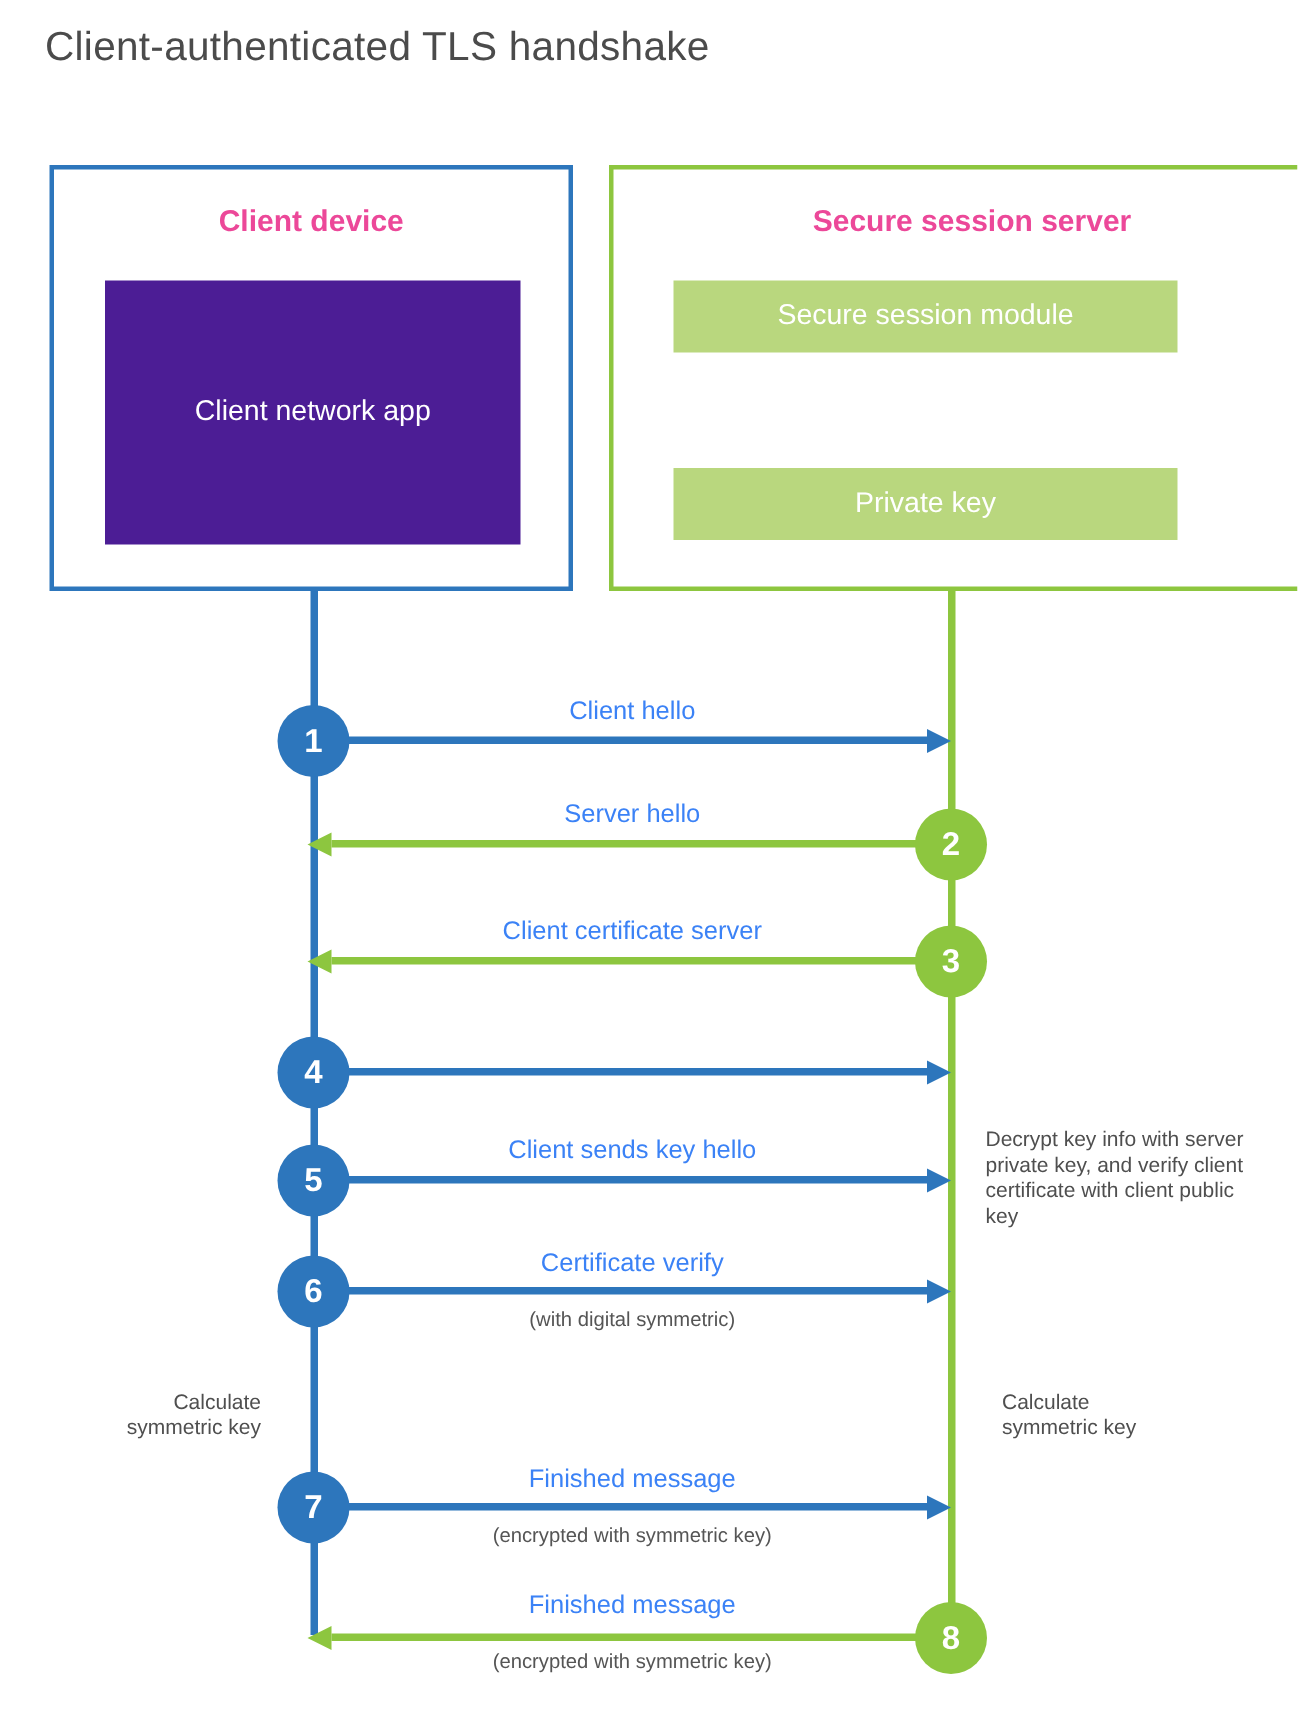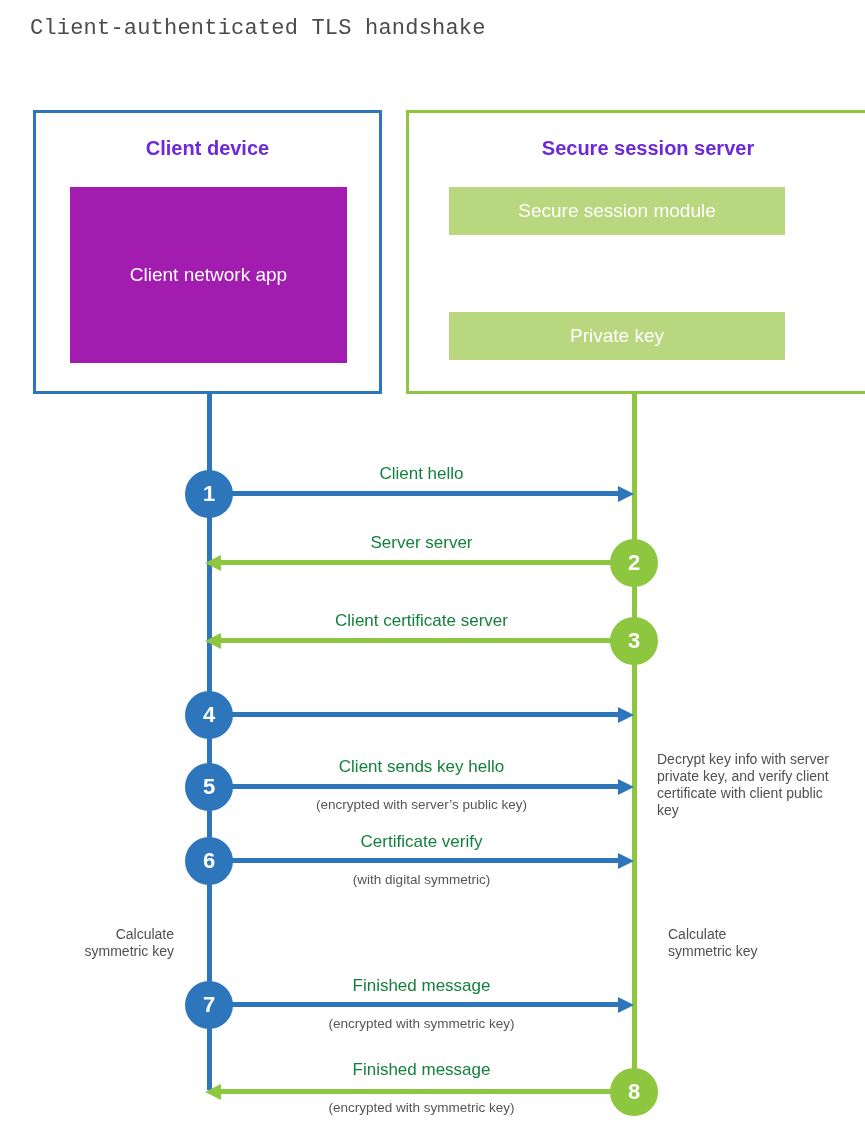--- a/index.html
+++ b/index.html
@@ -1,33 +1,33 @@
 <!DOCTYPE html>
 <html><head>
 <meta charset="utf-8">
 <style>
   html,body{margin:0;padding:0;background:#fff;}
   .canvas{
     position:relative;width:865px;height:1146px;background:#ffffff;
     font-family:"Liberation Sans","DejaVu Sans",sans-serif;overflow:hidden;
   }
   .title{
-    position:absolute;left:30px;top:16px;font-size:22px;font-weight:300;
-    color:#4b4b4b;letter-spacing:.2px;font-family:Liberation Mono, monospace;
+    position:absolute;left:30px;top:16px;font-size:27px;font-weight:300;
+    color:#4b4b4b;letter-spacing:.2px;
   }
   
   .box{position:absolute;top:110px;height:284px;background:#fff;border:3px solid;box-sizing:border-box;}
   .client-box{left:33px;width:349px;border-color:#2d76bc;}
   .server-box{left:406px;width:484px;border-color:#8dc63f;}
   .box-title{
     position:absolute;top:24px;left:0;right:0;text-align:center;
-    font-size:20px;font-weight:bold;color:#6d28d9;
+    font-size:20px;font-weight:bold;color:#ec4899;
   }
   .app-box{
-    position:absolute;left:34px;top:74px;width:277px;height:176px;background:#a21caf;
+    position:absolute;left:34px;top:74px;width:277px;height:176px;background:#4c1d95;
     display:flex;align-items:center;justify-content:center;
   }
   .app-box span{color:#fff;font-size:19px;line-height:1.35;text-align:center;max-width:170px;}
   .bar{
     position:absolute;left:40px;width:336px;height:48px;background:#b9d77e;
     display:flex;align-items:center;justify-content:center;color:#fff;font-size:19px;
   }
   .bar1{top:74px}.bar2{top:137px}.bar3{top:199px}
   
   .vline{position:absolute;width:5px;}
@@ -48,21 +48,21 @@
   .hline.blue{left:209px;width:410px;background:#2d76bc;}
   .hline.green{left:221px;width:413px;background:#8dc63f;}
   .ahead{position:absolute;width:0;height:0;border-top:8px solid transparent;border-bottom:8px solid transparent;}
   .ahead.right{border-left:16px solid #2d76bc;left:618px;}
   .ahead.left{border-right:16px solid #8dc63f;left:205px;}
   .a1{top:491px}.a2{top:560px}.a3{top:638px}.a4{top:712px}
   .a5{top:784px}.a6{top:858px}.a7{top:1002px}.a8{top:1089px}
   .h1{top:486px}.h2{top:555px}.h3{top:633px}.h4{top:707px}
   .h5{top:779px}.h6{top:853px}.h7{top:997px}.h8{top:1084px}
   
-  .alabel{position:absolute;left:209px;width:425px;text-align:center;font-size:17px;color:#15803d;}
+  .alabel{position:absolute;left:209px;width:425px;text-align:center;font-size:17px;color:#3b82f6;}
   .asub{position:absolute;left:209px;width:425px;text-align:center;font-size:13.5px;color:#555;}
   .l1{top:464px}.l2{top:533px}.l3{top:611px}.l4{top:685px}
   .l5{top:757px}.l6{top:832px}.l7{top:976px}.l8{top:1060px}
   .s2{top:572px}.s5{top:797px}.s6{top:872px}.s7{top:1016px}.s8{top:1100px}
   
   .note{position:absolute;font-size:14px;color:#4f4f4f;line-height:17px;}
   .decrypt{left:657px;top:751px;width:172px;}
   .calc-left{left:58px;top:926px;width:116px;text-align:right;}
   .calc-right{left:668px;top:926px;width:116px;text-align:left;}
 </style>
@@ -87,38 +87,37 @@
   </div>
 
   <div class="vline blue"></div>
   <div class="vline green"></div>
 
   <div class="alabel l1">Client hello</div>
   <div class="hline blue a1"></div>
   <div class="ahead right h1"></div>
   <div class="circle blue c1">1</div>
 
-  <div class="alabel l2">Server server</div>
+  <div class="alabel l2">Server hello</div>
   <div class="hline green a2"></div>
   <div class="ahead left h2"></div>
   <div class="circle green c2">2</div>
 
   <div class="alabel l3">Client certificate server</div>
   <div class="hline green a3"></div>
   <div class="ahead left h3"></div>
   <div class="circle green c3">3</div>
 
   <div class="hline blue a4"></div>
   <div class="ahead right h4"></div>
   <div class="circle blue c4">4</div>
 
   <div class="alabel l5">Client sends key hello</div>
   <div class="hline blue a5"></div>
   <div class="ahead right h5"></div>
-  <div class="asub s5">(encrypted with server’s public key)</div>
   <div class="circle blue c5">5</div>
 
   <div class="alabel l6">Certificate verify</div>
   <div class="hline blue a6"></div>
   <div class="ahead right h6"></div>
   <div class="asub s6">(with digital symmetric)</div>
   <div class="circle blue c6">6</div>
 
   <div class="alabel l7">Finished message</div>
   <div class="hline blue a7"></div>

